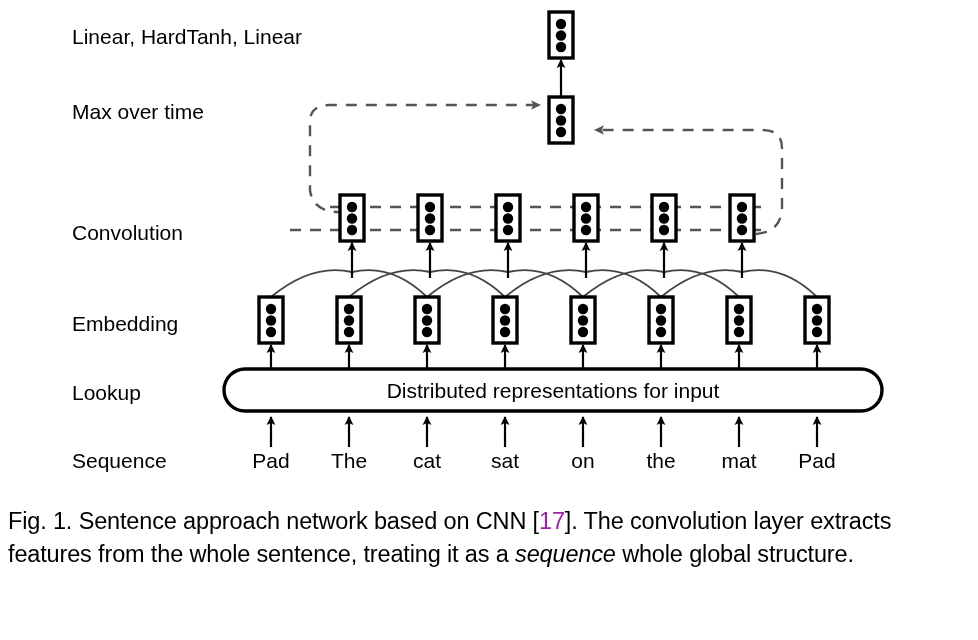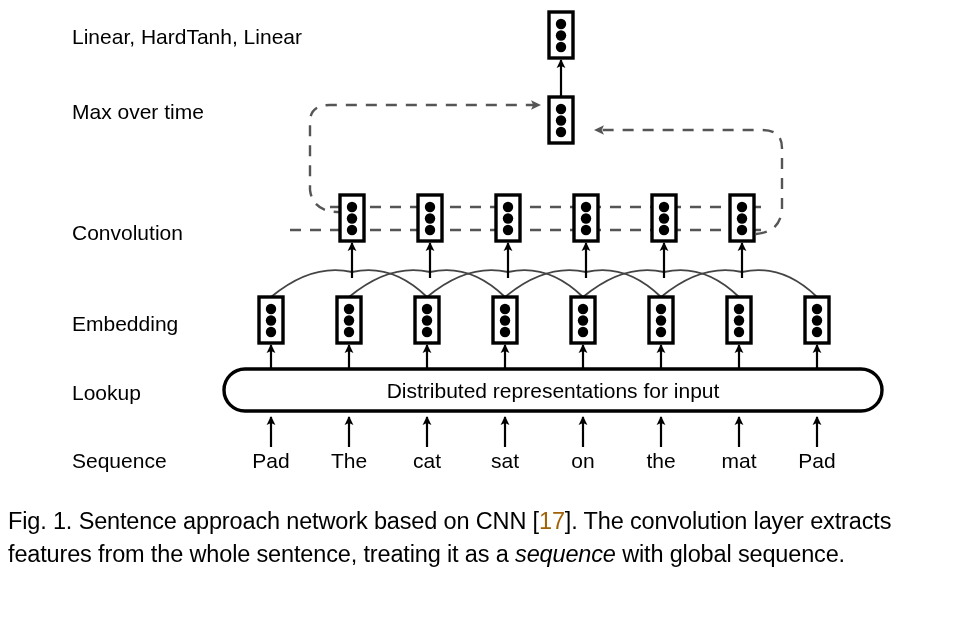--- a/index.html
+++ b/index.html
@@ -47,21 +47,21 @@
     left: 8px;
     top: 505px;
     width: 960px;
     font-family: "Liberation Sans", sans-serif;
     font-size: 23.5px;
     line-height: 33px;
     color: #000000;
     letter-spacing: -0.15px;
   }
   #caption .ref {
-    color: #a16207;
+    color: #a21caf;
   }
   #caption .ital {
     font-style: italic;
   }
 </style>
 </head>
 <body>
 
 <div id="figure">
   <svg width="978" height="500" viewBox="0 0 978 500" xmlns="http://www.w3.org/2000/svg">
@@ -260,14 +260,14 @@
     <g>
       <rect x="549" y="12" width="24" height="46" fill="#ffffff" stroke="#000000" stroke-width="3.4"></rect>
       <circle cx="561" cy="24" r="5.2" fill="#000000"></circle>
       <circle cx="561" cy="35.5" r="5.2" fill="#000000"></circle>
       <circle cx="561" cy="47" r="5.2" fill="#000000"></circle>
     </g>
   </svg>
 </div>
 
 <div id="caption">
-  <span>Fig. 1. Sentence approach network based on CNN [</span><span class="ref">17</span><span>]. The convolution layer extracts features from the whole sentence, treating it as a </span><span class="ital">sequence</span><span> with global sequence.</span>
+  <span>Fig. 1. Sentence approach network based on CNN [</span><span class="ref">17</span><span>]. The convolution layer extracts features from the whole sentence, treating it as a </span><span class="ital">sequence</span><span> whole global structure.</span>
 </div>
 
 </body></html>

